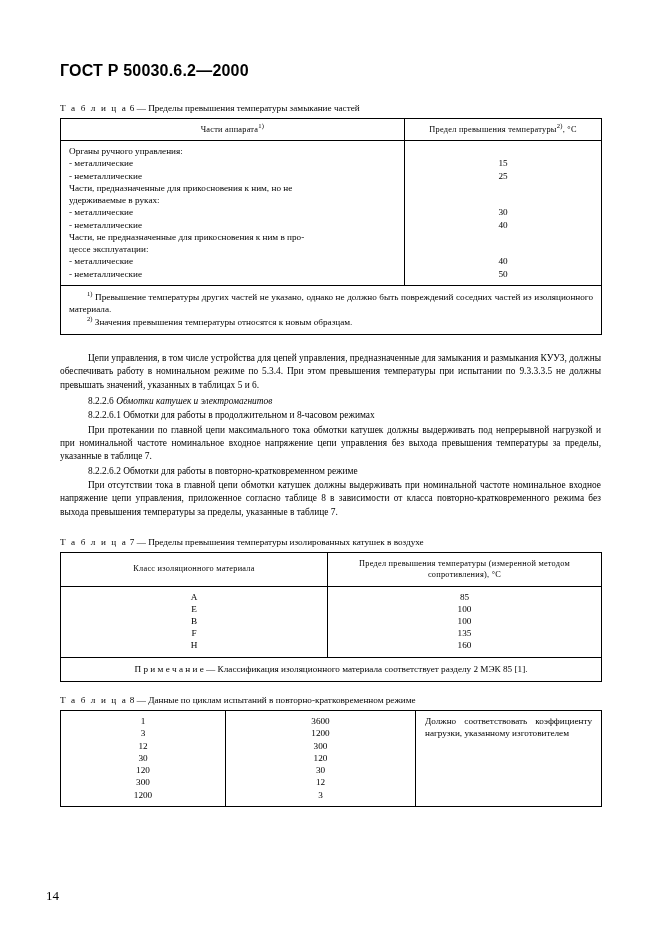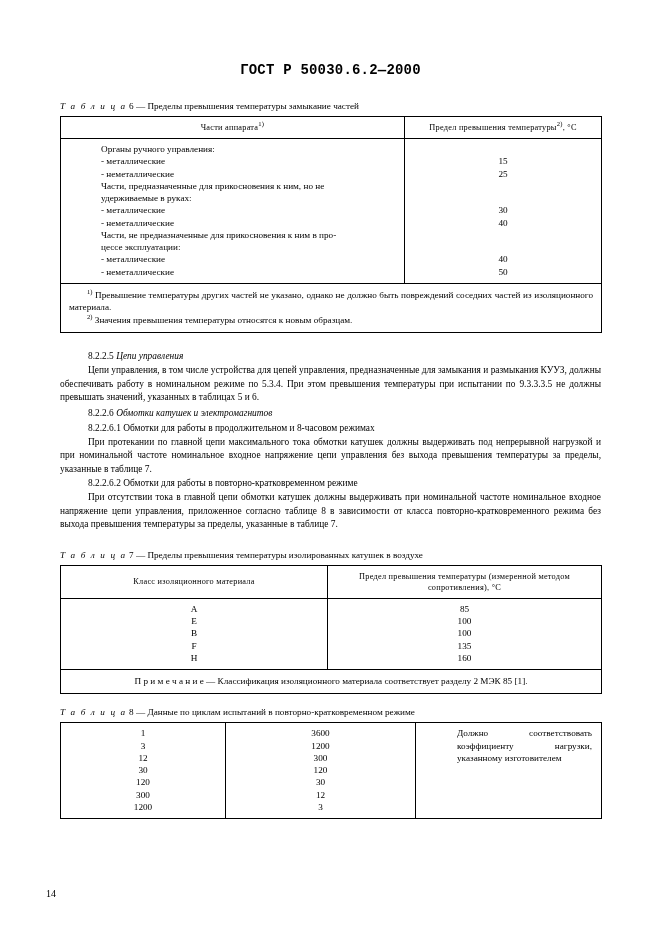--- a/index.html
+++ b/index.html
@@ -26,37 +26,35 @@
   }
   .content {
     position: absolute;
     left: 60px;
     top: 62px;
     width: 541px;
   }
 
   
   .doc-header {
-    font-family: Liberation Mono, monospace;
+    font-family: Liberation Sans, sans-serif;
     font-weight: bold;
-    font-size: 14px;
+    font-size: 16px;
     letter-spacing: 0.2px;
     margin: 0 0 23px 0;
-    text-align: center;
   }
 
   
   .table-caption {
     font-size: 9.2px;
     margin: 0 0 5px 0;
     white-space: nowrap;
   }
   .sp {
     letter-spacing: 1.6px;
-    font-style: italic;
   }
 
   
   table.gost {
     border-collapse: collapse;
     width: 541px;
     table-layout: fixed;
     font-size: 9.2px;
   }
   table.gost td, table.gost th {
@@ -71,21 +69,20 @@
     font-size: 8.3px;
     letter-spacing: 0.25px;
     line-height: 1.35;
   }
   .hdr-row td {
     border-bottom: 2px solid #000;
   }
   .body-cell {
     padding: 4px 6px 5px 8px;
     line-height: 1.33;
-    margin-left: 32px;
   }
   .body-cell-c {
     padding: 4px 6px 5px 6px;
     text-align: center;
     line-height: 1.33;
   }
   .note-cell {
     padding: 5px 8px 6px 8px;
     line-height: 1.35;
     text-align: justify;
@@ -128,21 +125,21 @@
     line-height: 1.42;
   }
   .gap-md { height: 13px; }
   .gap-lg { height: 17px; }
 
   
   .page-number {
     position: absolute;
     left: 46px;
     top: 888px;
-    font-size: 10px;
+    font-size: 13px;
   }
 </style>
 </head>
 <body>
 
 <div class="page">
   <div class="content">
 
     <div class="doc-header">ГОСТ Р 50030.6.2—2000</div>
 
@@ -204,24 +201,20 @@
           <div class="note-cell">
             <p><sup>1)</sup> <span>Превышение температуры других частей не указано, однако не должно быть повреждений соседних частей из изоляционного материала.</span></p>
             <p><sup>2)</sup> <span>Значения превышения температуры относятся к новым образцам.</span></p>
           </div>
         </td>
       </tr>
     </tbody>
       </table>
 
     <div class="section">
-      <div class="clause">
-        <span>8.2.2.5</span>
-        <span class="ital">Цепи управления</span>
-      </div>
       <p class="para">Цепи управления, в том числе устройства для цепей управления, предназначенные для замыкания и размыкания КУУЗ, должны обеспечивать работу в номинальном режиме по 5.3.4. При этом превышения температуры при испытании по 9.3.3.3.5 не должны превышать значений, указанных в таблицах 5 и 6.</p>
     </div>
 
     <div style="height:2px"></div>
 
     <div>
       <div class="clause">
         <span>8.2.2.6</span>
         <span class="ital">Обмотки катушек и электромагнитов</span>
       </div>

